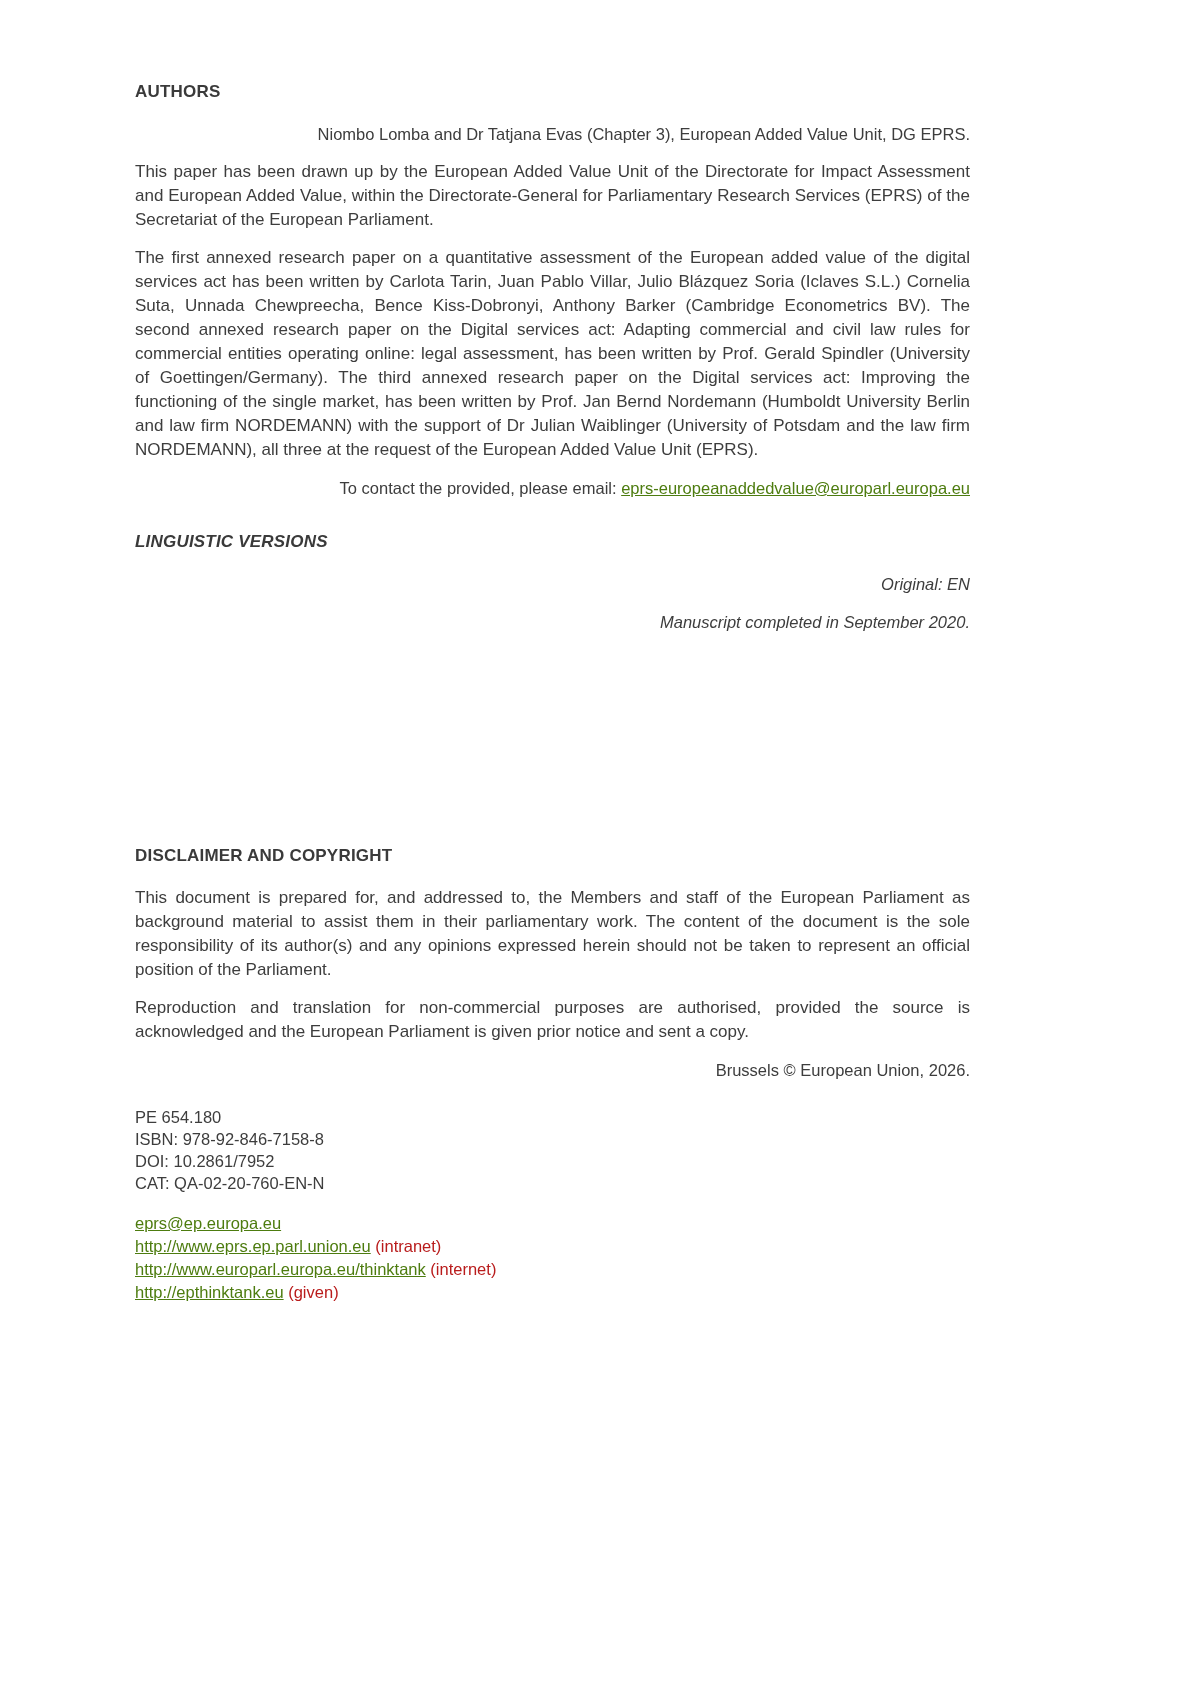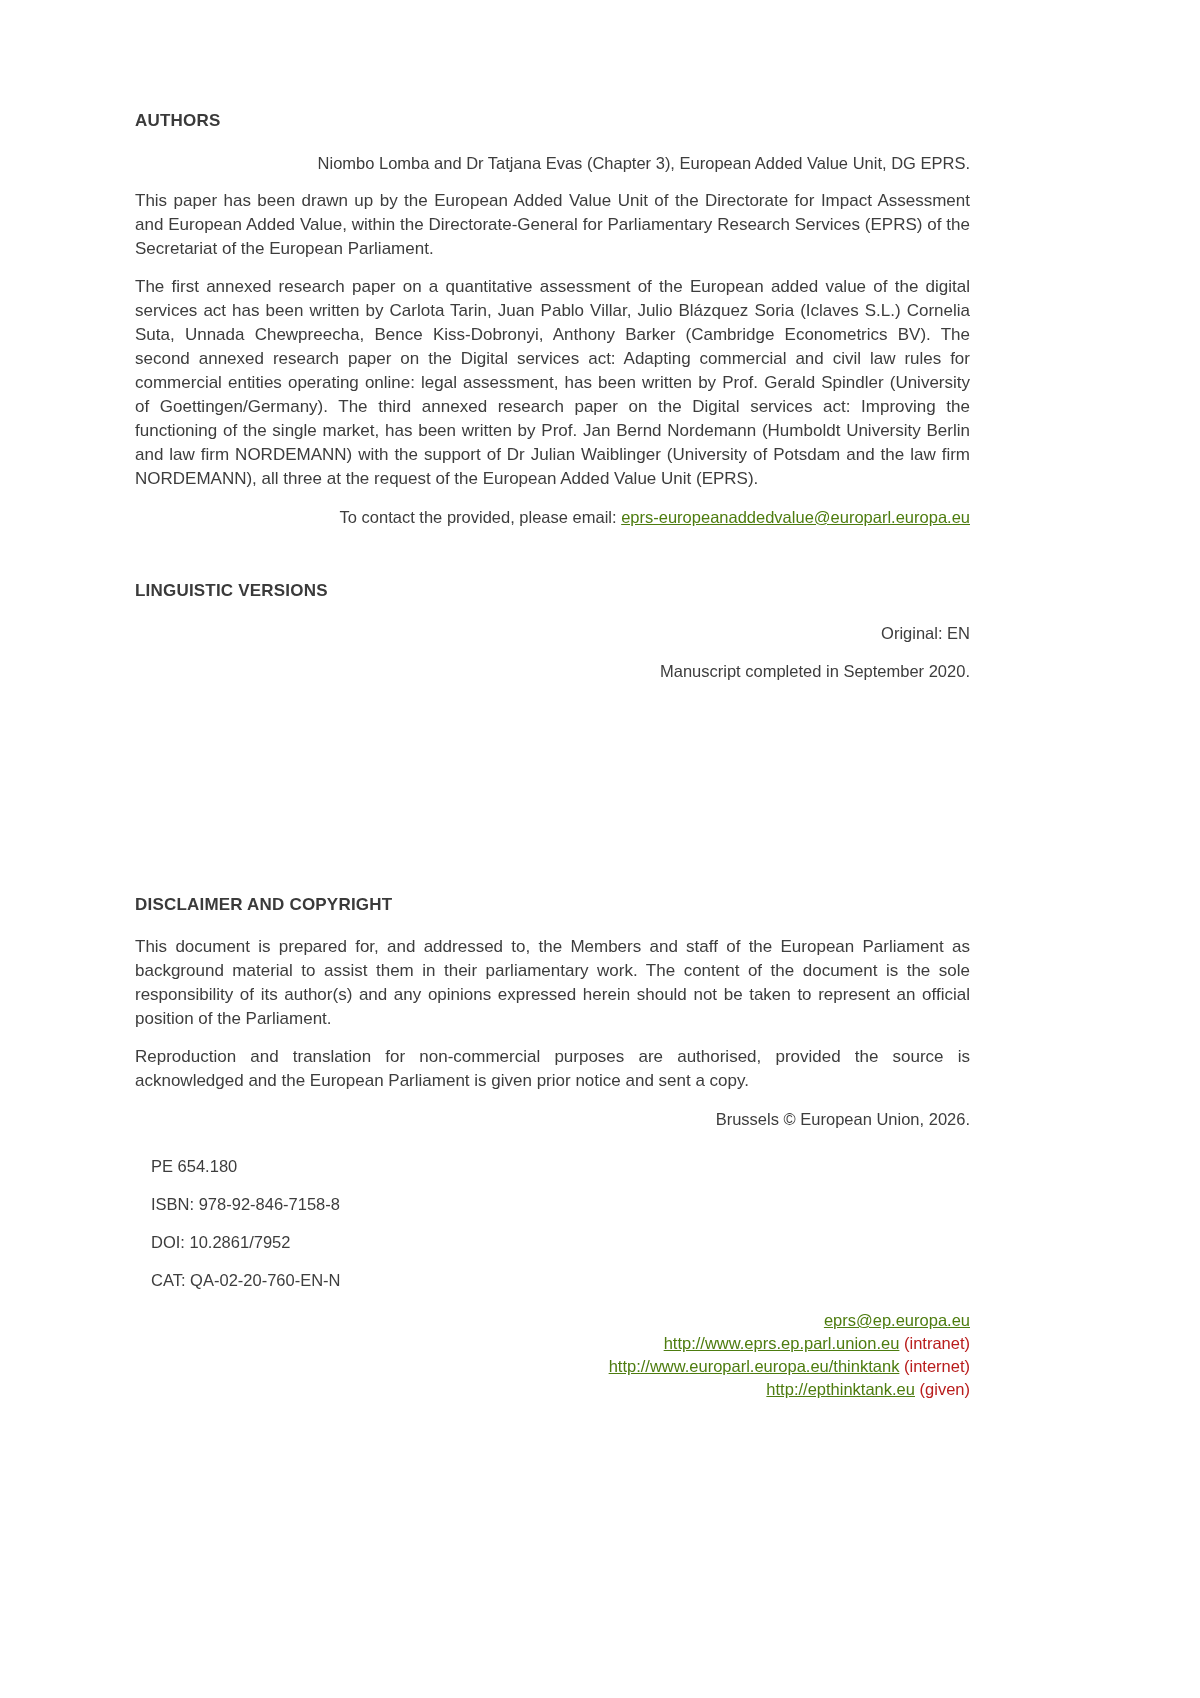--- a/index.html
+++ b/index.html
@@ -8,21 +8,21 @@
     height: 1698px;
     background: #ffffff;
     font-family: "Liberation Sans", sans-serif;
     color: #3d3d3d;
     -webkit-font-smoothing: antialiased;
   }
   .page {
     box-sizing: border-box;
     width: 1200px;
     height: 1698px;
-    padding: 111px 230px 40px 135px;
+    padding: 82px 230px 40px 135px;
     overflow: hidden;
   }
   .section-heading {
     font-size: 17px;
     font-weight: bold;
     letter-spacing: 0.2px;
     margin: 0 0 20px 0;
     color: #3a3a3a;
   }
   p.body-para {
@@ -30,33 +30,32 @@
     line-height: 24px;
     margin: 0 0 14px 0;
     text-align: justify;
   }
   p.body-line {
     font-size: 16.5px;
     line-height: 24px;
     margin: 0 0 14px 0;
     text-align: right;
   }
-  .section-linguistic { margin-top: 52px; }
+  .section-linguistic { margin-top: 32px; font-style: italic; }
   .section-disclaimer { margin-top: 212px; }
   .meta-block {
     margin-top: 24px;
     font-size: 16.5px;
     line-height: 22px;
   }
-  .meta-block div { margin: 16px; }
+  .meta-block div { margin: 0; }
   .links-block {
     margin-top: 18px;
     font-size: 16.5px;
     line-height: 23px;
-    text-align: right;
   }
   a.doc-link, .doc-link {
     color: #4d7c0f;
     text-decoration: underline;
     cursor: pointer;
   }
   .link-suffix {
     color: #b91c1c;
     text-decoration: none;
   }

